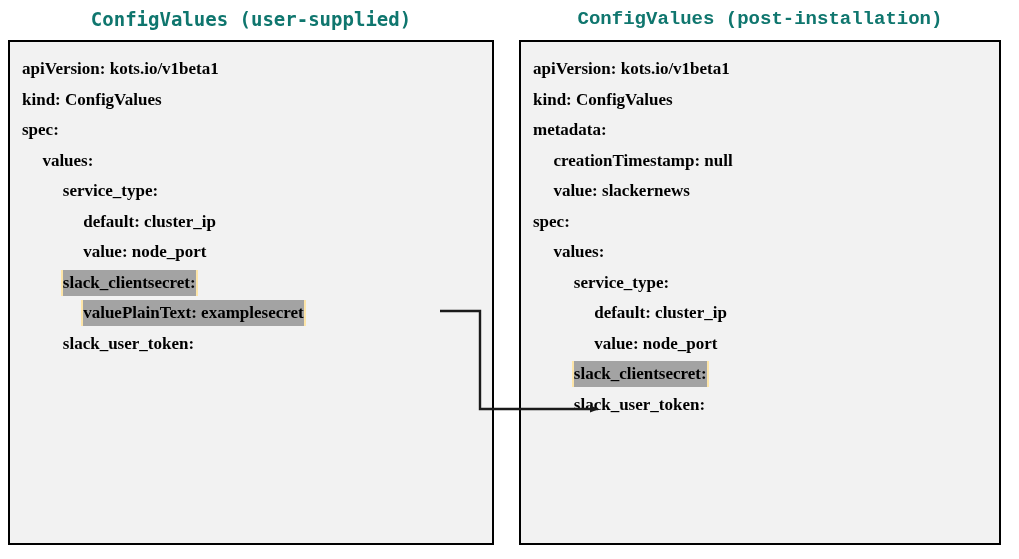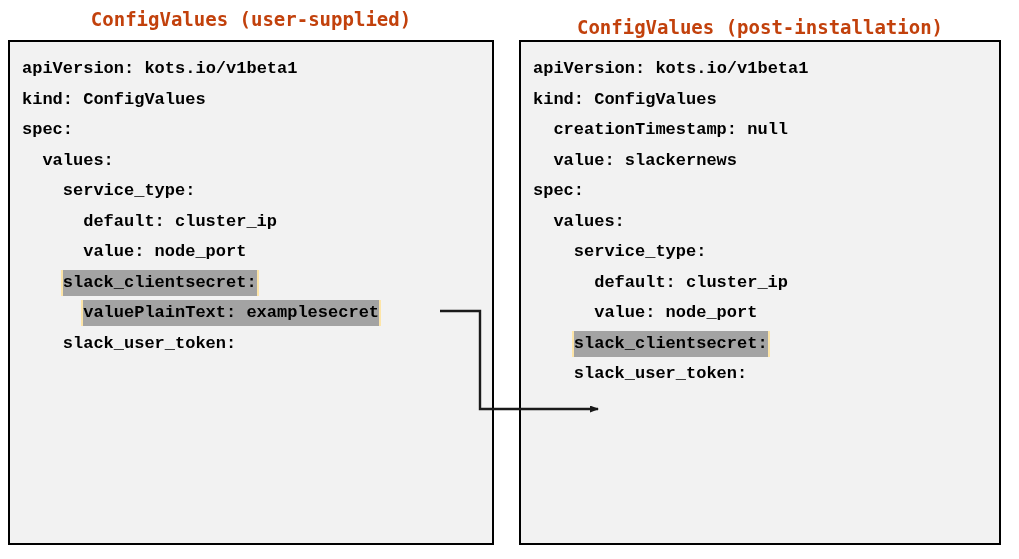--- a/index.html
+++ b/index.html
@@ -13,21 +13,21 @@
     position: relative;
     overflow: hidden;
     font-family: "DejaVu Sans Mono", "Liberation Mono", monospace;
   }
 
   .panel-title {
     position: absolute;
     font-family: "DejaVu Sans Mono", "Liberation Mono", monospace;
     font-size: 19px;
     font-weight: bold;
-    color: #c2410c;
+    color: #0f766e;
     letter-spacing: 0px;
     white-space: pre;
     text-align: center;
   }
 
   .panel {
     position: absolute;
     background: #f2f2f2;
     border: 2px solid #000000;
     box-sizing: border-box;
@@ -37,21 +37,21 @@
   .code-block {
     position: absolute;
     top: 12px;
     left: 12px;
     right: 0;
   }
 
   .code-line {
     height: 30.5px;
     line-height: 30.5px;
-    font-family: Liberation Mono, monospace;
+    font-family: Liberation Serif, serif;
     font-size: 17px;
     font-weight: bold;
     color: #000000;
     white-space: pre;
   }
 
   .code-line > span.seg {
     display: inline;
     padding: 3px 0px 4px 0px;
   }
@@ -84,26 +84,27 @@
       <div class="code-line"><span style="display: inline-block; width: 20.4px;"></span><span class="seg">values:</span></div>
       <div class="code-line"><span style="display: inline-block; width: 40.8px;"></span><span class="seg">service_type:</span></div>
       <div class="code-line"><span style="display: inline-block; width: 61.2px;"></span><span class="seg">default: cluster_ip</span></div>
       <div class="code-line"><span style="display: inline-block; width: 61.2px;"></span><span class="seg">value: node_port</span></div>
       <div class="code-line"><span style="display: inline-block; width: 40.8px;"></span><span class="seg hl">slack_clientsecret:</span></div>
       <div class="code-line"><span style="display: inline-block; width: 61.2px;"></span><span class="seg hl">valuePlainText: examplesecret</span></div>
       <div class="code-line"><span style="display: inline-block; width: 40.8px;"></span><span class="seg">slack_user_token:</span></div>
     </div>
 </div>
 
-<div class="panel-title" style="left:519px; top:16px; width:482px;">ConfigValues (post-installation)</div>
+<div class="panel-title" style="left:519px; top:8px; width:482px;font-family:Liberation Mono, monospace;">ConfigValues (post-installation)</div>
 
 <div class="panel" style="left:519px; top:40px; width:482px; height:505px;">
   <div class="code-block" id="code-right">
       <div class="code-line"><span style="display: inline-block; width: 0px;"></span><span class="seg">apiVersion: kots.io/v1beta1</span></div>
       <div class="code-line"><span style="display: inline-block; width: 0px;"></span><span class="seg">kind: ConfigValues</span></div>
+      <div class="code-line"><span style="display: inline-block; width: 0px;"></span><span class="seg">metadata:</span></div>
       <div class="code-line"><span style="display: inline-block; width: 20.4px;"></span><span class="seg">creationTimestamp: null</span></div>
       <div class="code-line"><span style="display: inline-block; width: 20.4px;"></span><span class="seg">value: slackernews</span></div>
       <div class="code-line"><span style="display: inline-block; width: 0px;"></span><span class="seg">spec:</span></div>
       <div class="code-line"><span style="display: inline-block; width: 20.4px;"></span><span class="seg">values:</span></div>
       <div class="code-line"><span style="display: inline-block; width: 40.8px;"></span><span class="seg">service_type:</span></div>
       <div class="code-line"><span style="display: inline-block; width: 61.2px;"></span><span class="seg">default: cluster_ip</span></div>
       <div class="code-line"><span style="display: inline-block; width: 61.2px;"></span><span class="seg">value: node_port</span></div>
       <div class="code-line"><span style="display: inline-block; width: 40.8px;"></span><span class="seg hl">slack_clientsecret:</span></div>
       <div class="code-line"><span style="display: inline-block; width: 40.8px;"></span><span class="seg">slack_user_token:</span></div>
     </div>

